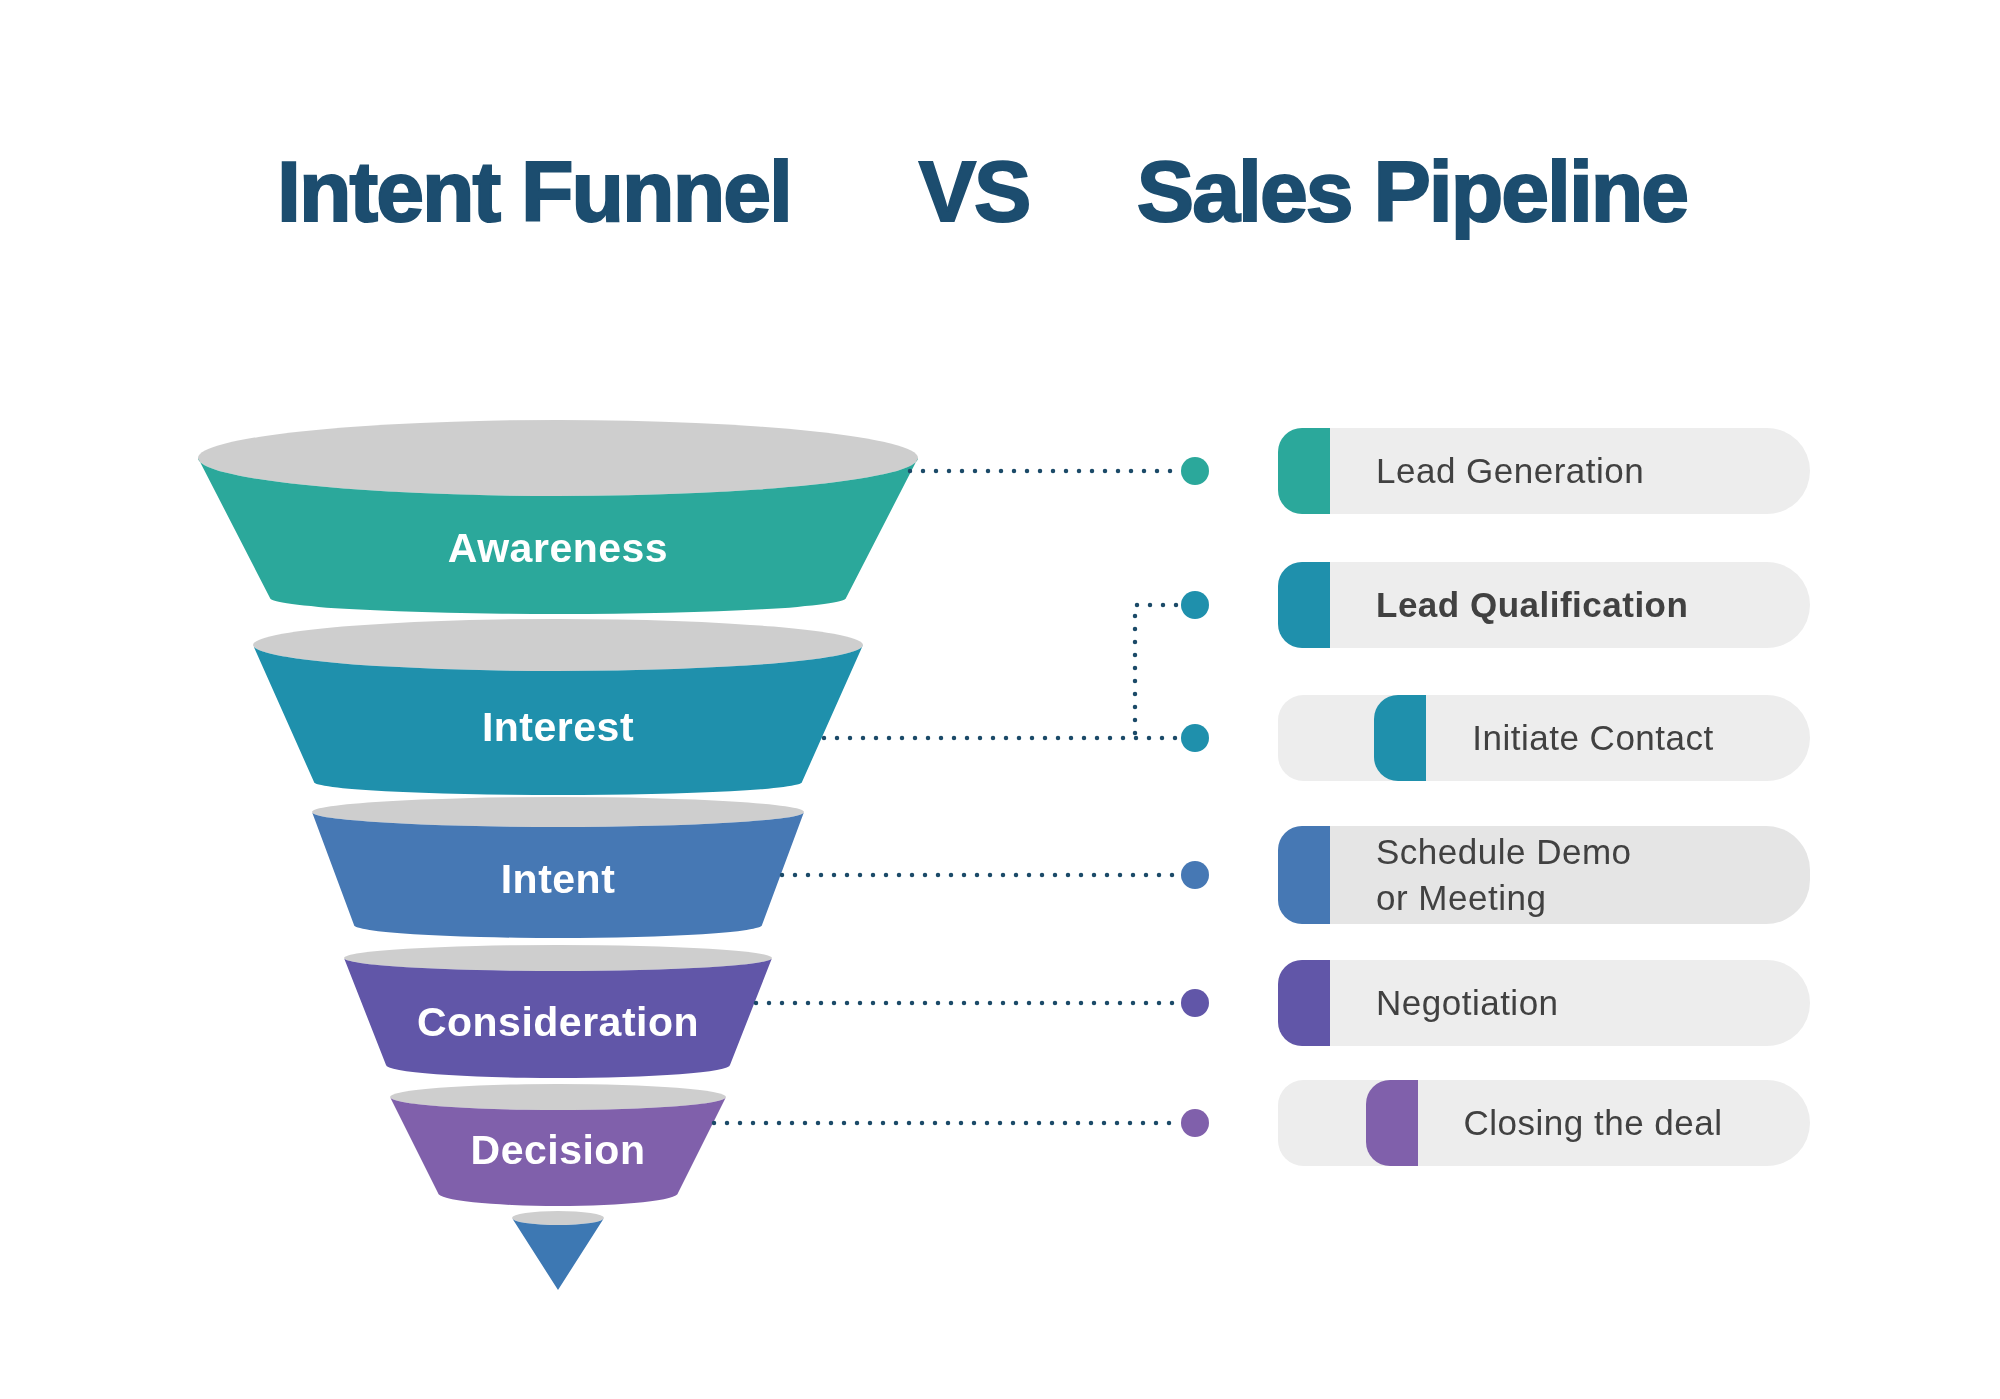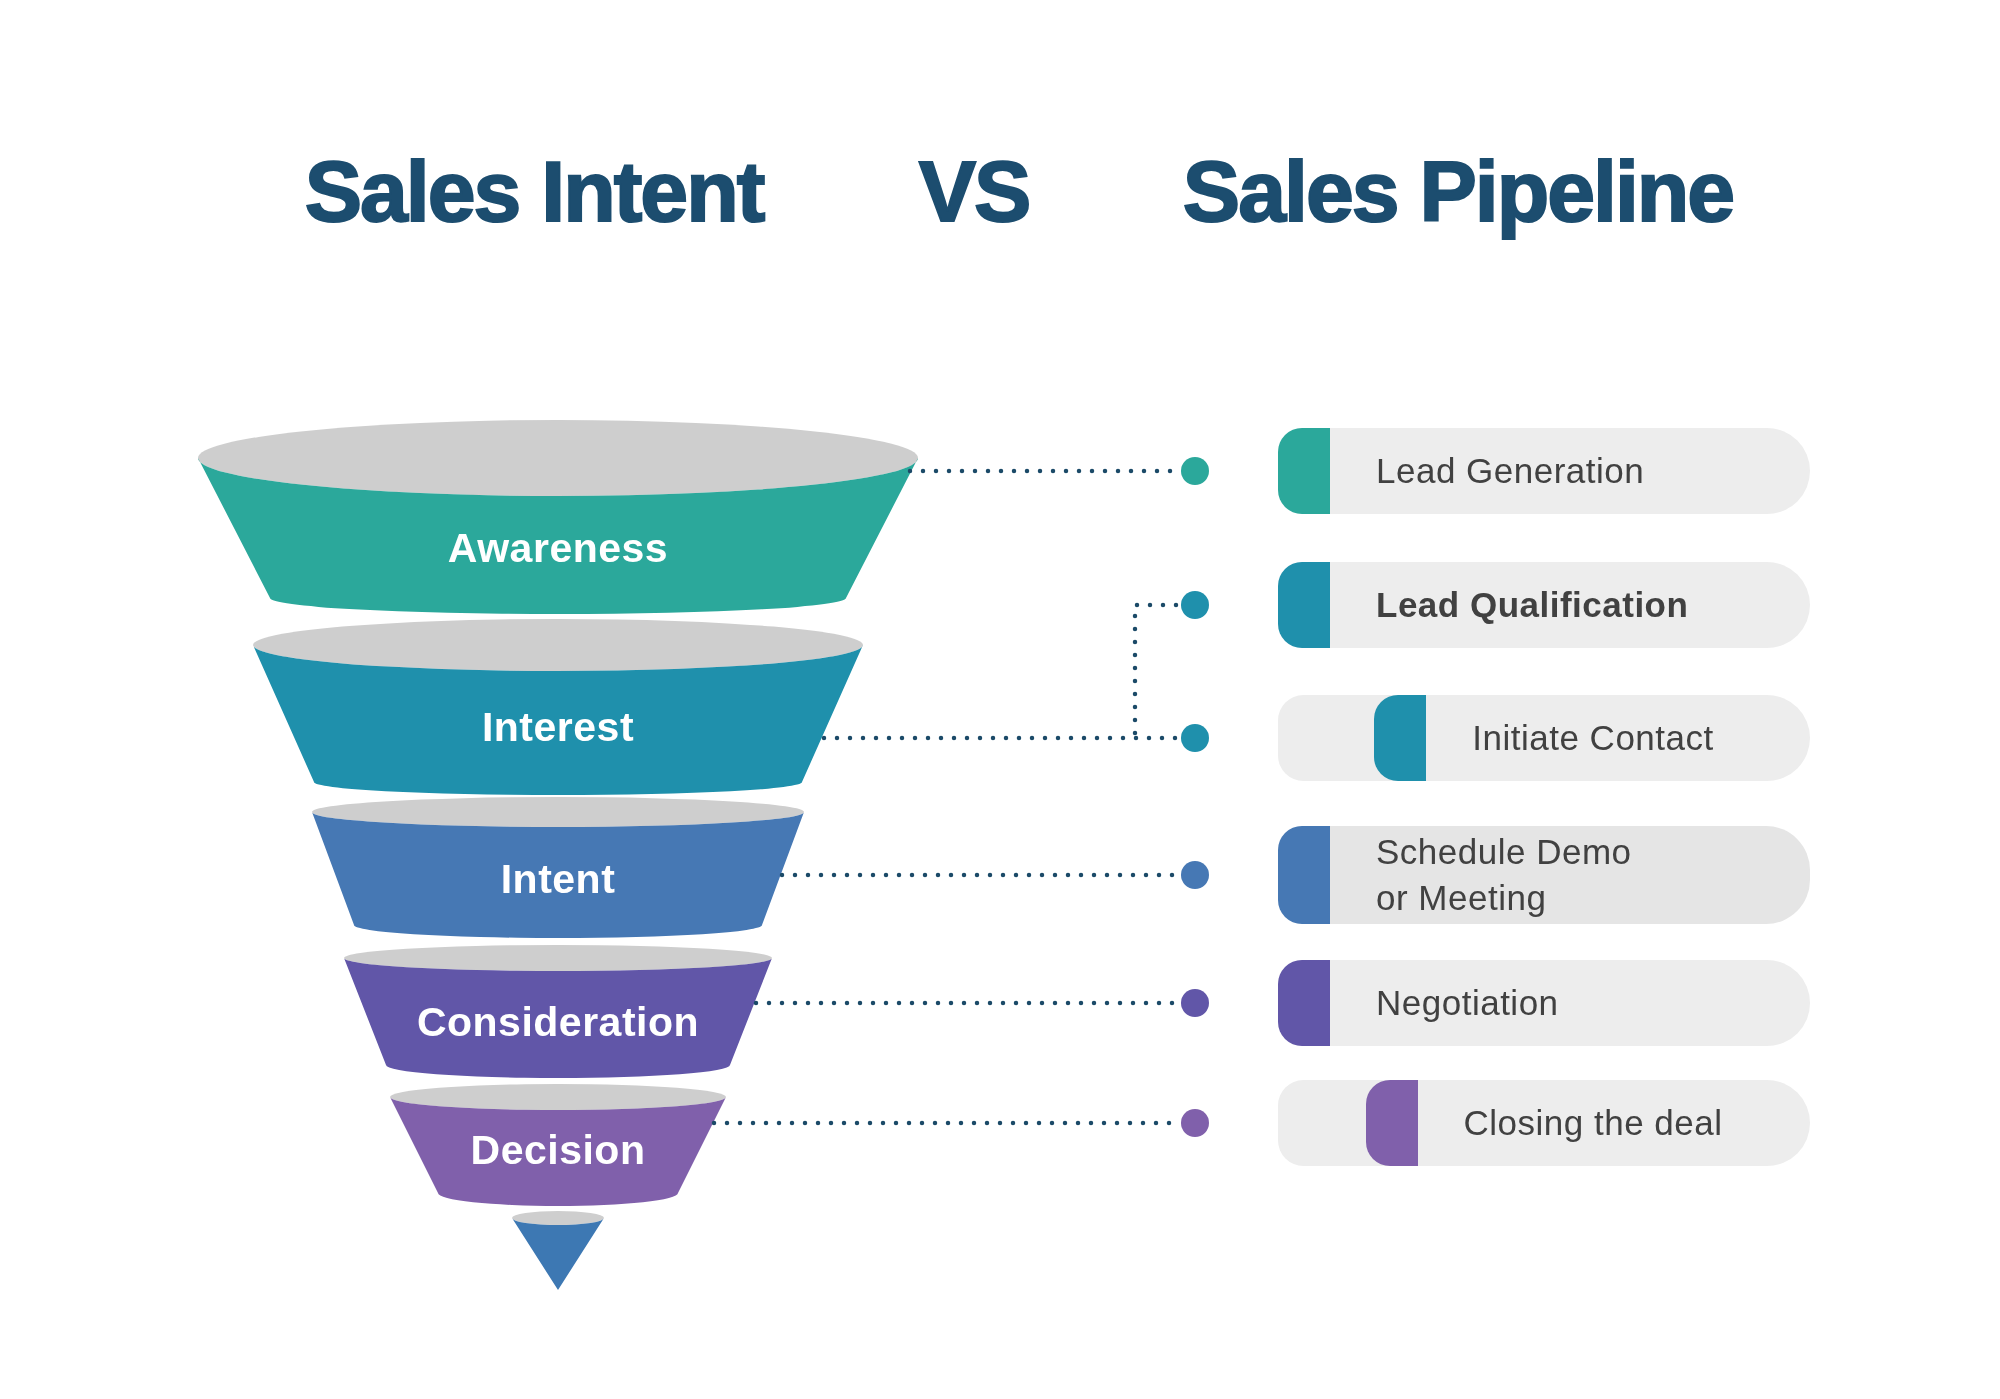--- a/index.html
+++ b/index.html
@@ -59,23 +59,23 @@
     line-height:1.32;
     color:#414141;
     letter-spacing:0.5px;
   }
 </style>
 </head>
 <body>
 
 <div class="canvas">
 
-  <div class="title-word" style="left:534px">Sales Intent</div>
+  <div class="title-word" style="left:534px">Intent Funnel</div>
   <div class="title-word" style="left:974px">VS</div>
-  <div class="title-word" style="left:1458px">Sales Pipeline</div>
+  <div class="title-word" style="left:1412px">Sales Pipeline</div>
 
   <svg class="diagram-svg" width="2000" height="1399" viewBox="0 0 2000 1399">
 
     <ellipse cx="558" cy="458" rx="360" ry="38" fill="#CECECE"></ellipse>
     <path d="M 198 458 A 360 38 0 0 0 918 458 L 846 598 A 288 16 0 0 1 270 598 Z" fill="#2BA89B"></path>
     <text class="funnel-label" x="558" y="562">Awareness</text>
 
     <ellipse cx="558" cy="645" rx="305" ry="26" fill="#CECECE"></ellipse>
     <path d="M 253 645 A 305 26 0 0 0 863 645 L 802 782 A 244 13 0 0 1 314 782 Z" fill="#1F90AC"></path>
     <text class="funnel-label" x="558" y="741">Interest</text>

